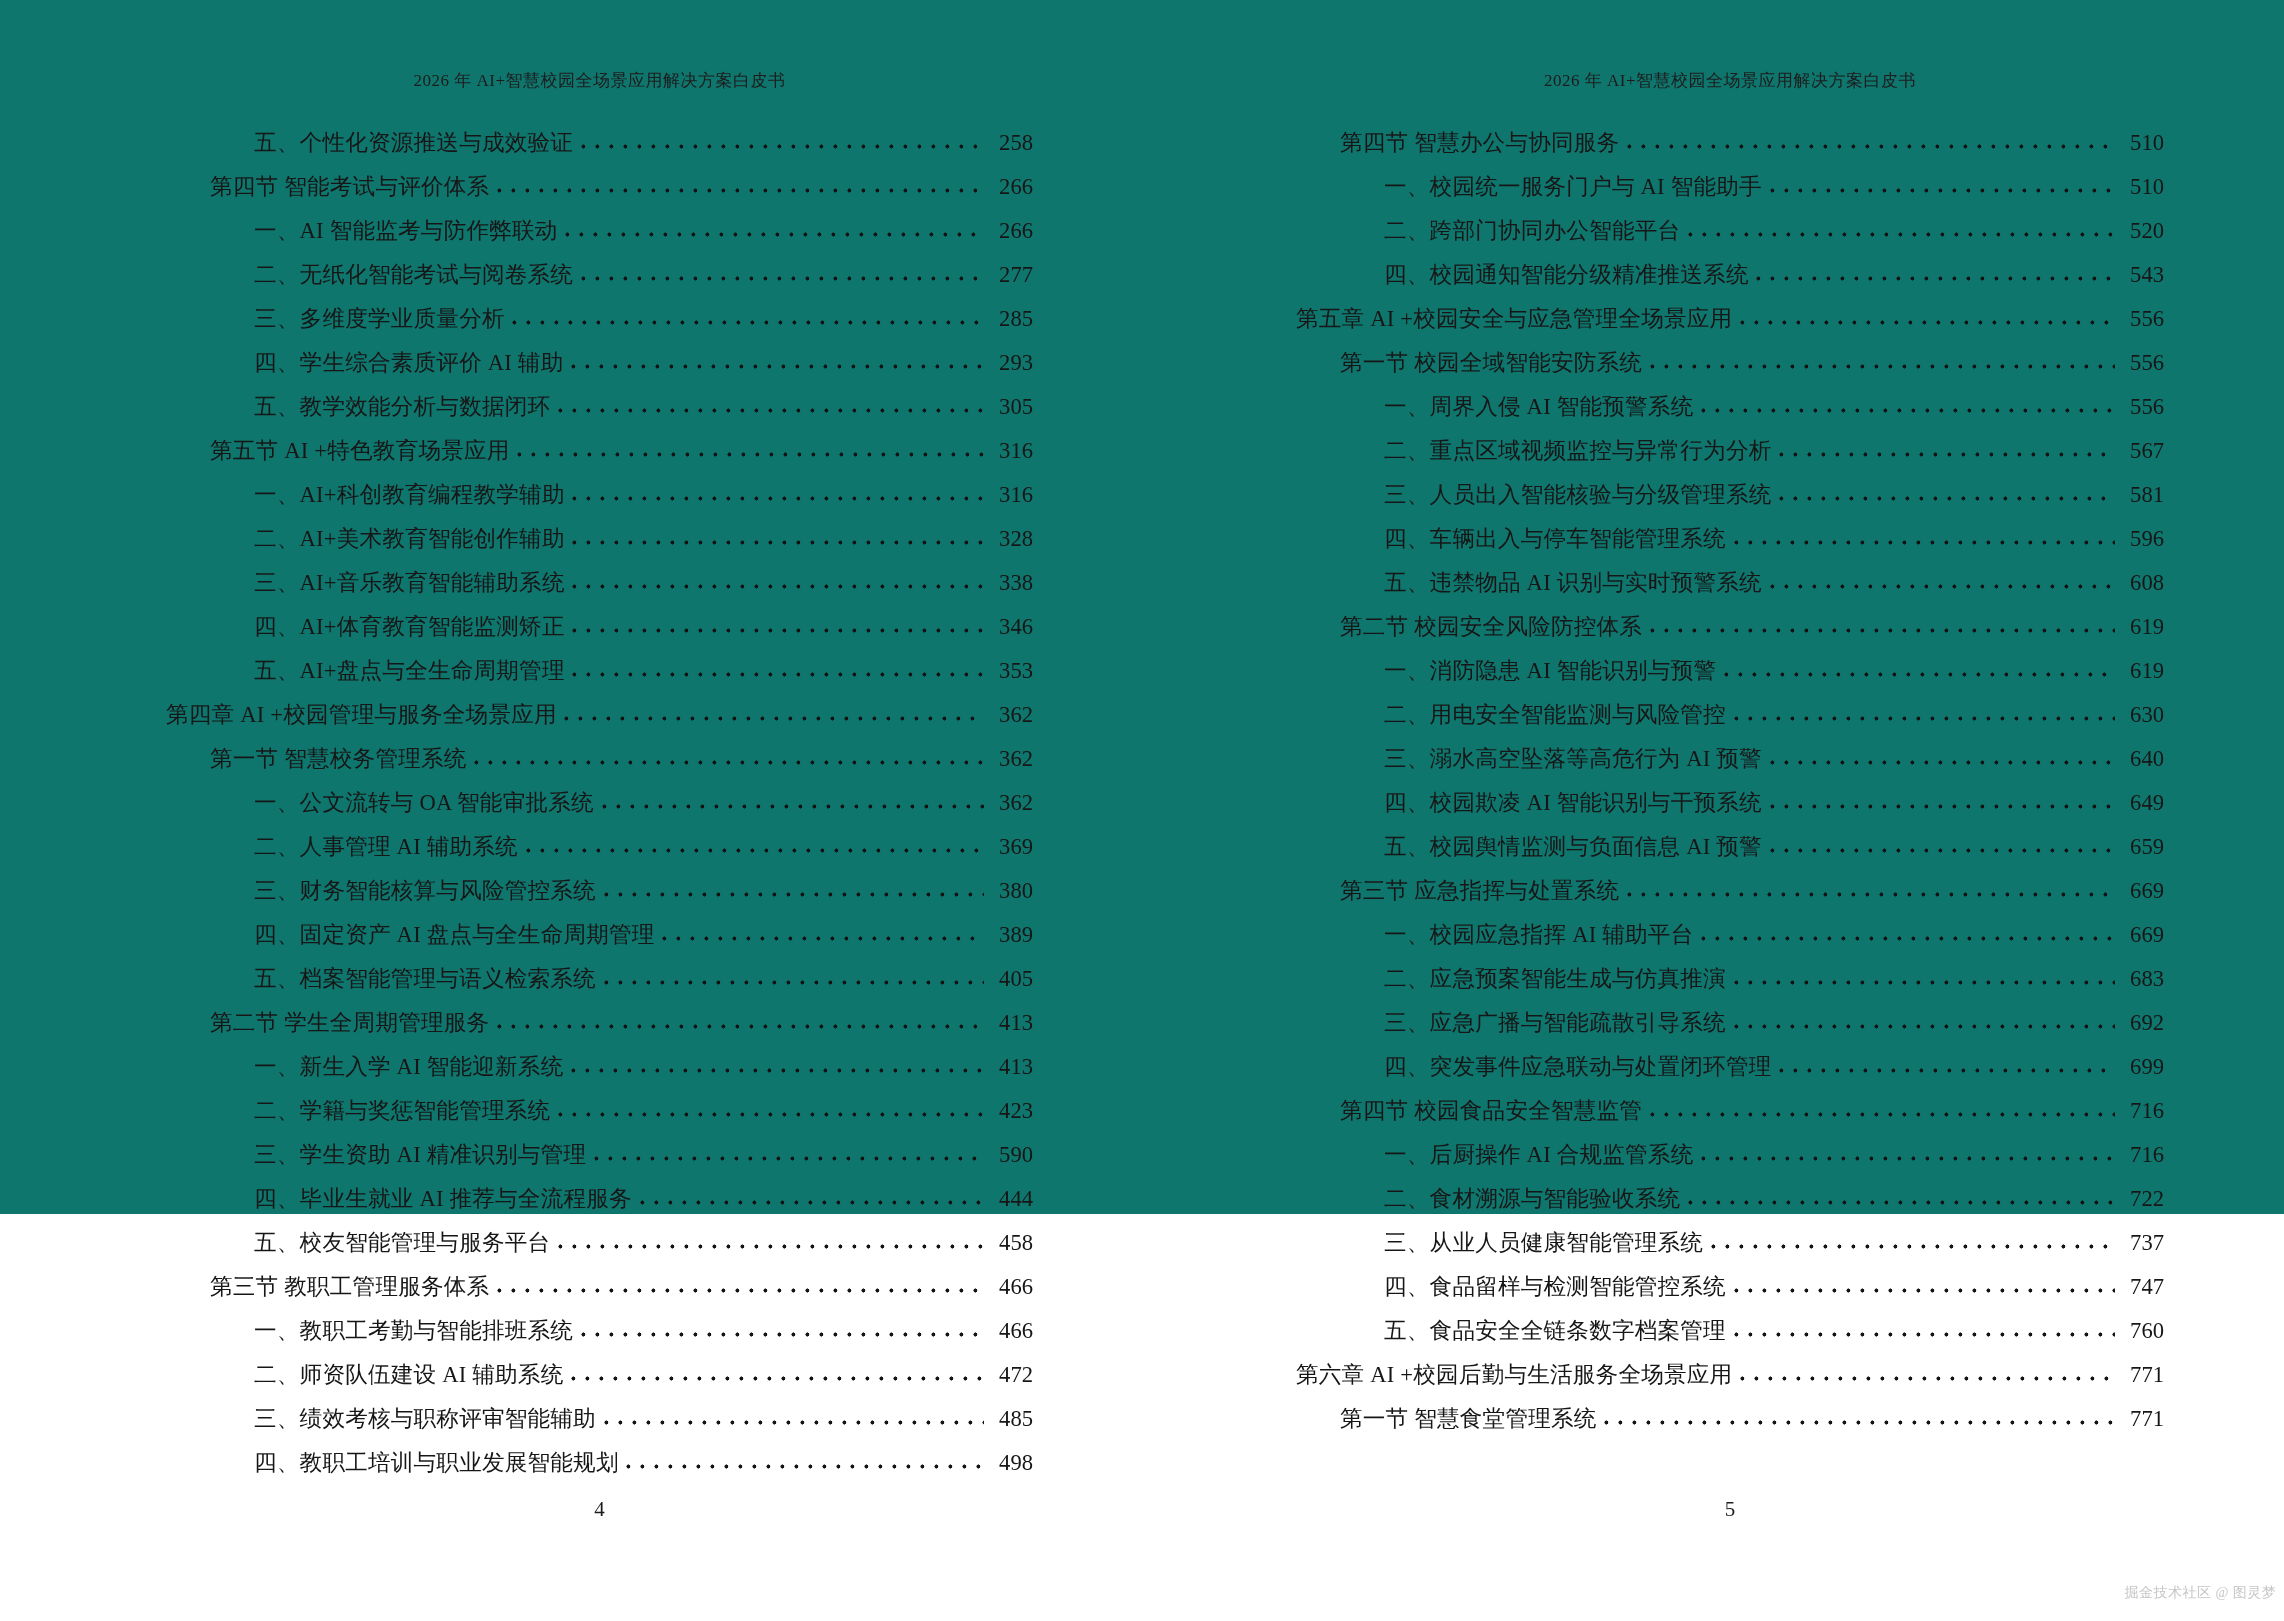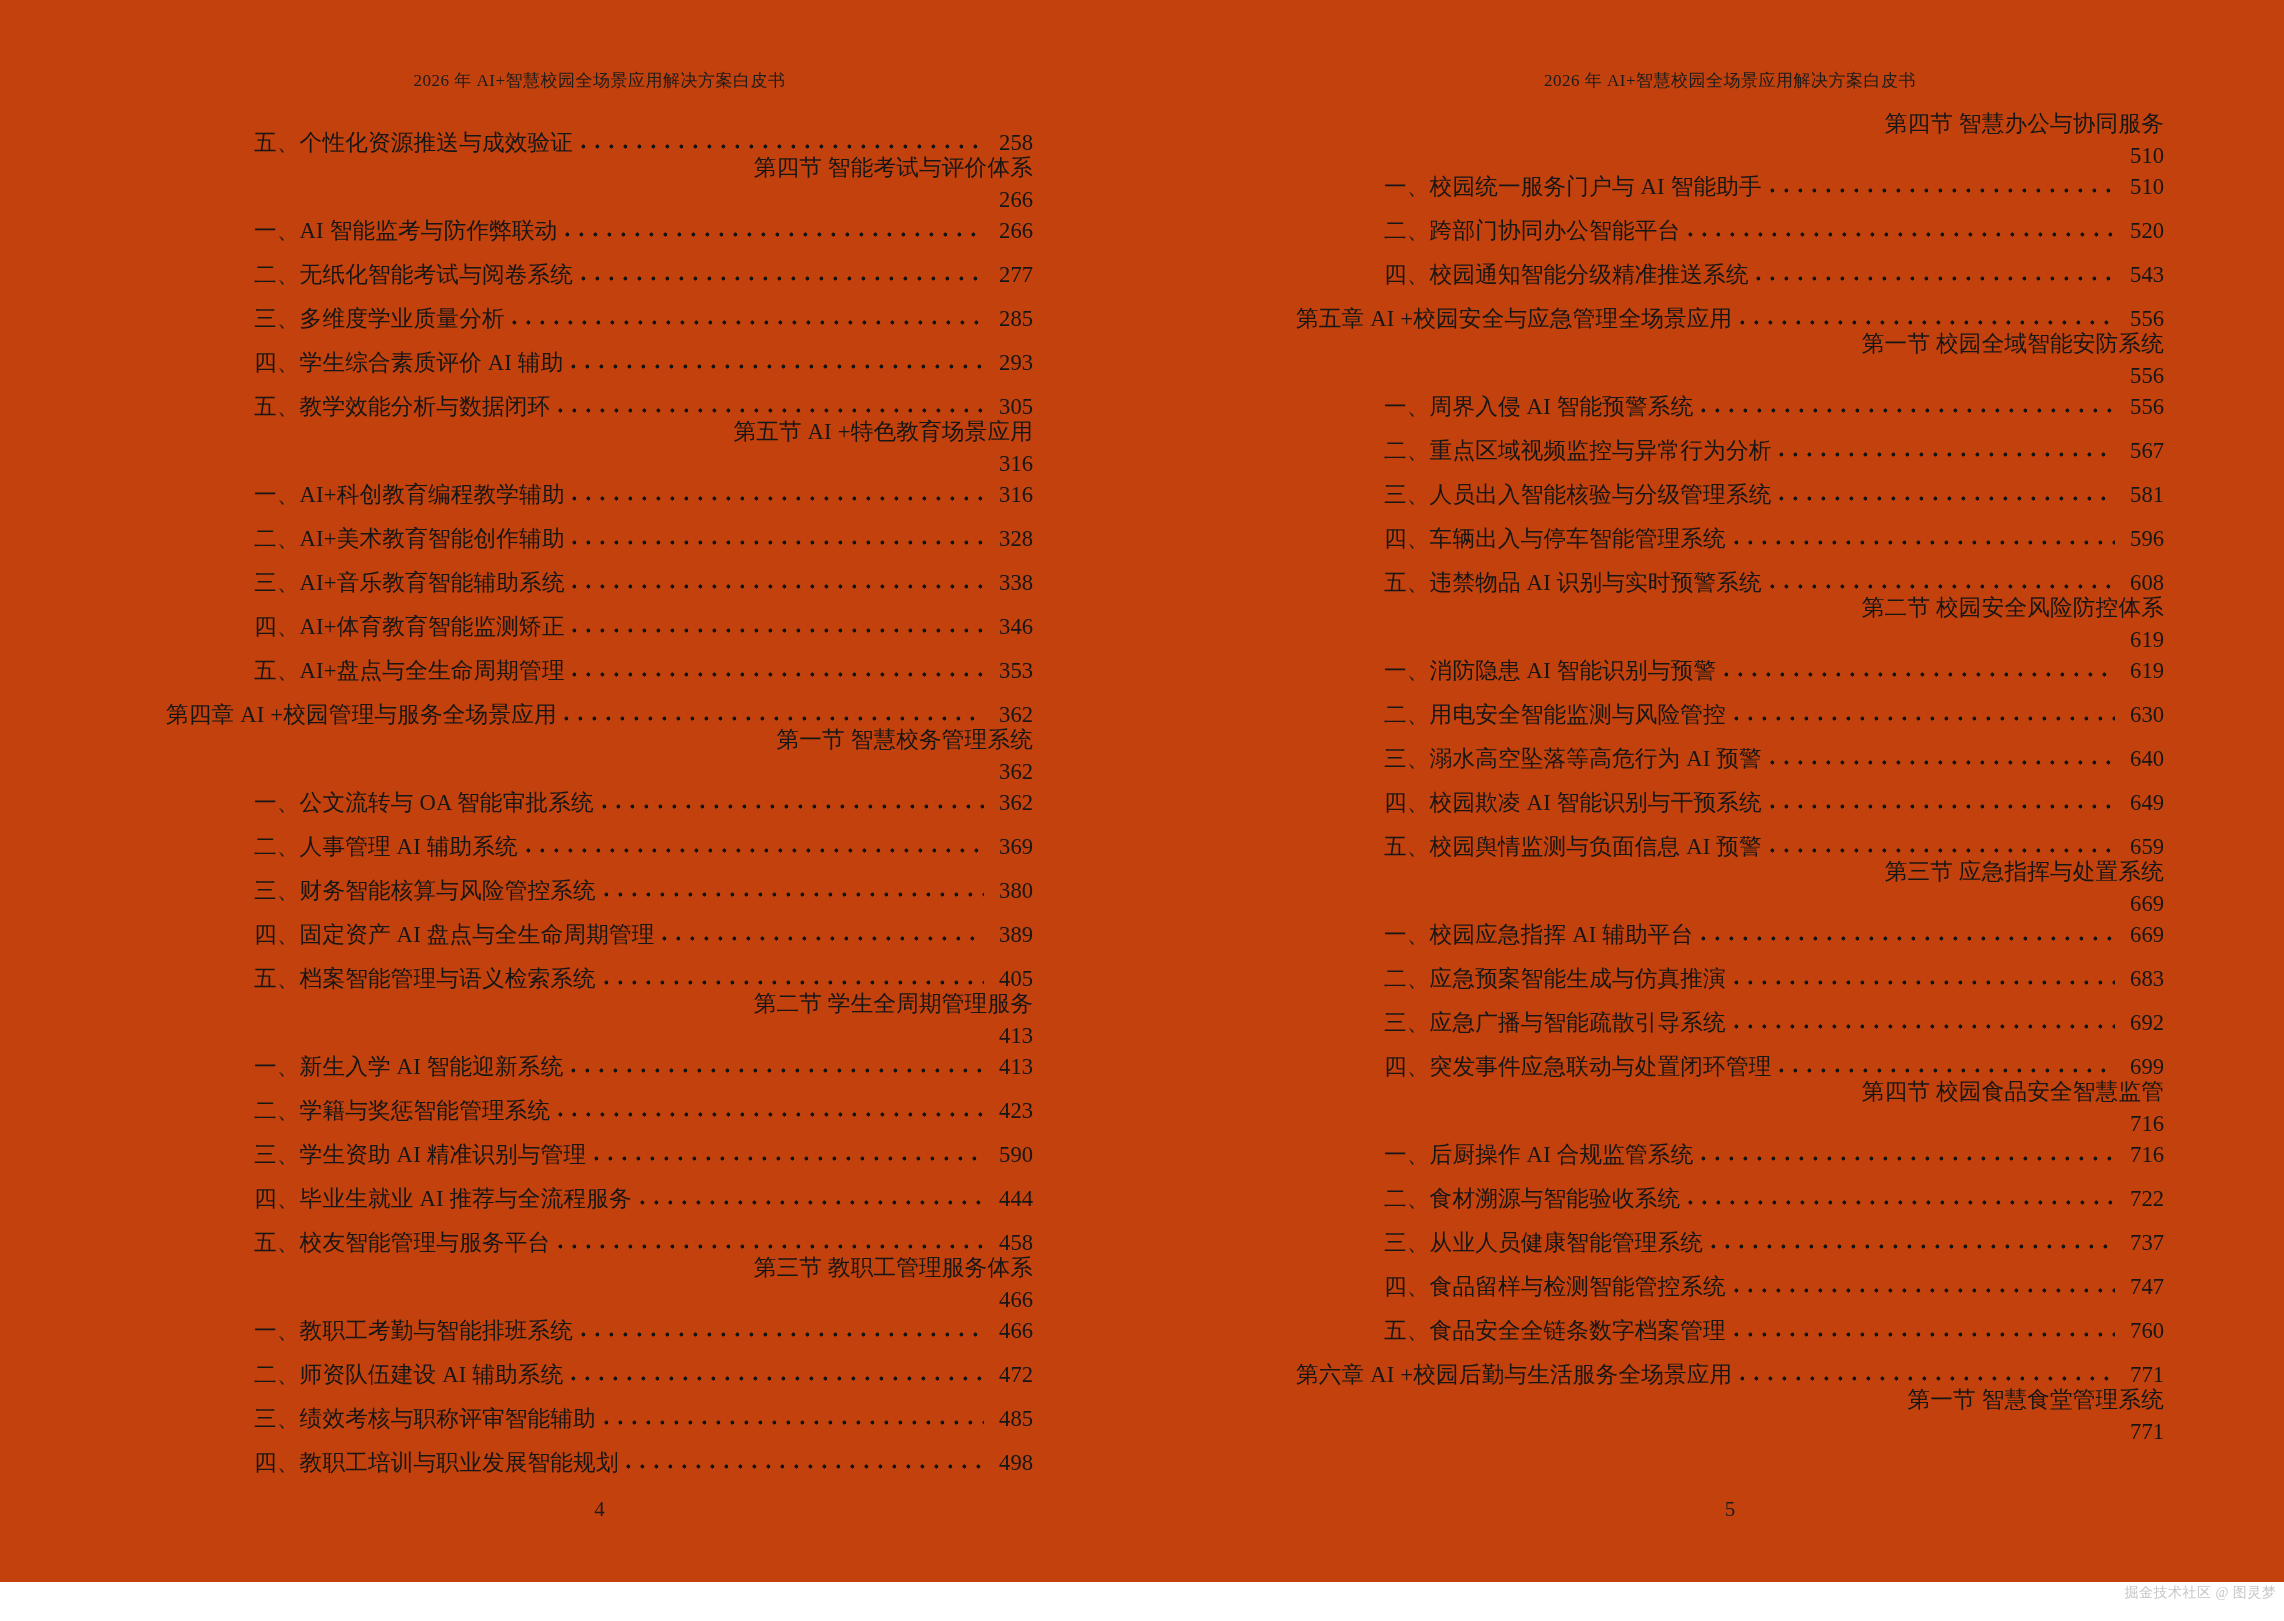--- a/index.html
+++ b/index.html
@@ -9,22 +9,22 @@
     background: #ffffff;
     width: 2284px;
     height: 1622px;
     overflow: hidden;
     font-family: "Liberation Serif", "DejaVu Serif", serif;
     color: #161616;
   }
   .spread {
     position: relative;
     width: 2284px;
-    height: 1582px;
-    background: #c2410c;
+    height: 1214px;
+    background: #0f766e;
   }
   .page {
     position: absolute;
     top: 0;
     height: 100%;
   }
   .page.left  { left: 166px;  width: 867px; }
   .page.right { left: 1296px; width: 868px; }
 
   .page-header {
@@ -50,21 +50,21 @@
     display: flex;
     align-items: flex-end;
     white-space: nowrap;
   }
   .entry .title {
     font-size: 22.6px;
     line-height: 1.12;
     letter-spacing: 0.2px;
   }
   .entry.level0 { padding-left: 0; }
-  .entry.level1 { padding-left: 44px; flex-direction: column; }
+  .entry.level1 { padding-left: 44px; }
   .entry.level2 { padding-left: 88px; }
 
   .entry .leader {
     flex: 1 1 auto;
     height: 4.8px;
     margin: 0 15.4px 6.3px 7.7px;
     background-image: radial-gradient(circle at 2.4px 2.4px, #141414 1.7px, rgba(0,0,0,0) 2.2px);
     background-size: 14px 4.8px;
     background-repeat: repeat-x;
     background-position: left bottom;

